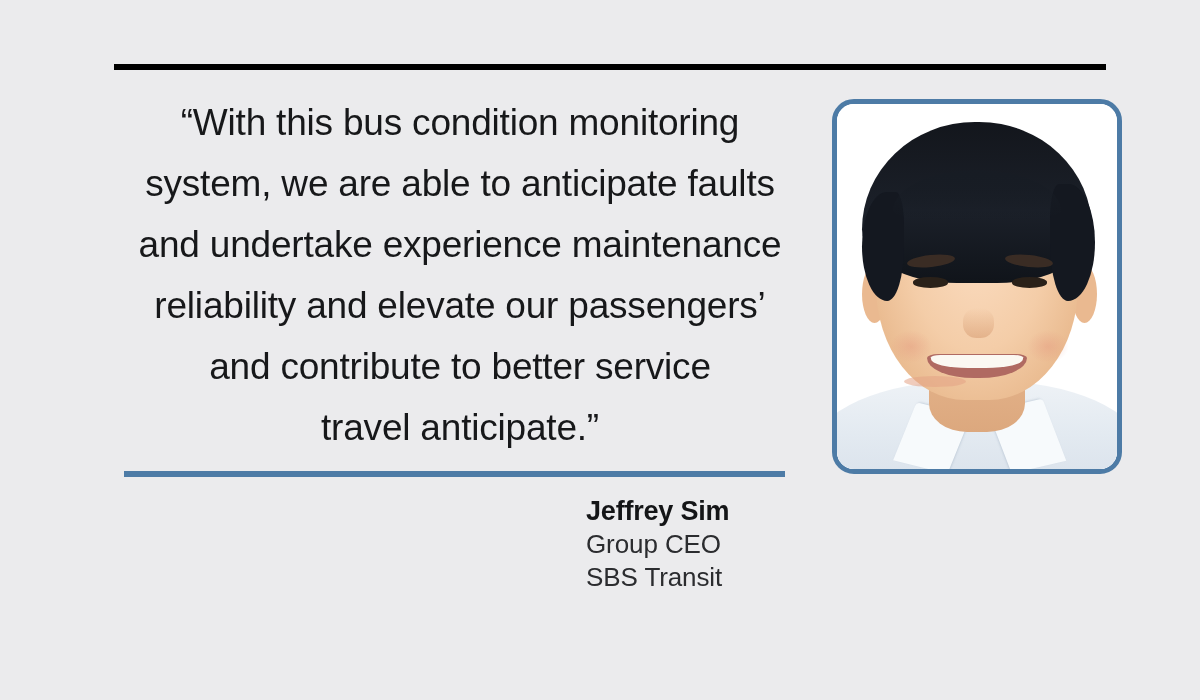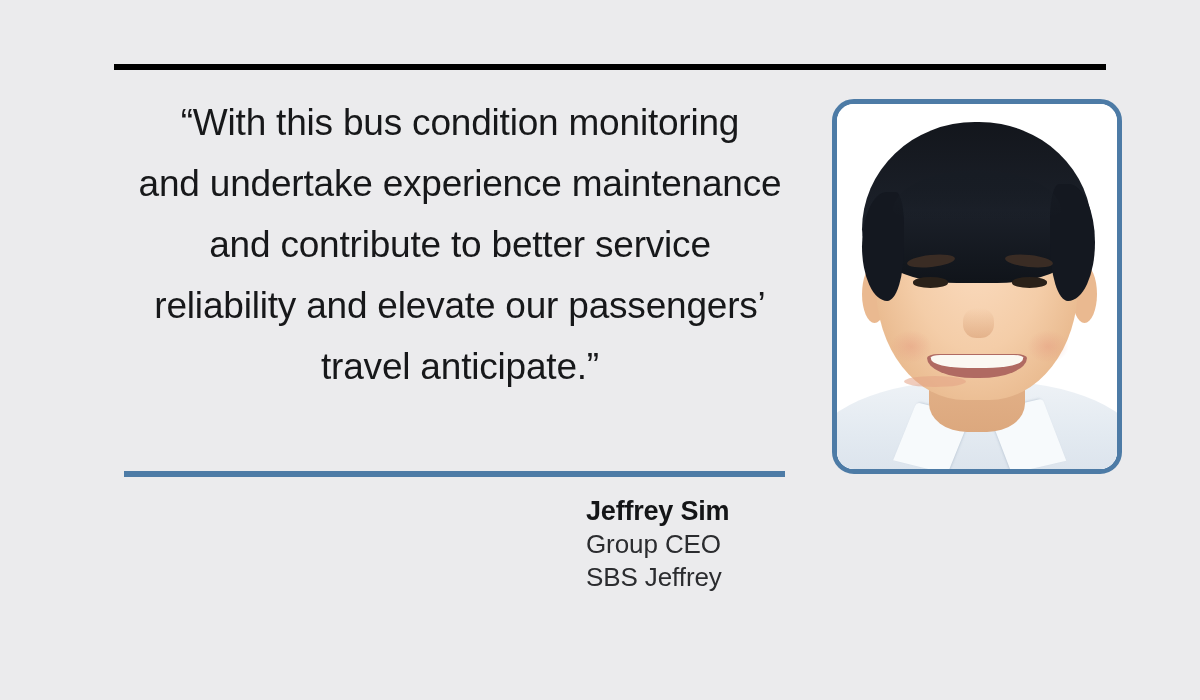--- a/index.html
+++ b/index.html
@@ -277,23 +277,24 @@
 </style>
 </head>
 <body>
 
 <div class="card">
 
   <div class="rule-top"></div>
 
   <div class="quote-block">
     <div class="quote-line">“With this bus condition monitoring</div>
+    <div class="quote-line">system, we are able to anticipate faults</div>
     <div class="quote-line">and undertake experience maintenance</div>
+    <div class="quote-line">reliability and elevate our passengers’</div>
     <div class="quote-line">and contribute to better service</div>
-    <div class="quote-line">reliability and elevate our passengers’</div>
     <div class="quote-line">travel anticipate.”</div>
   </div>
 
   <div class="rule-blue"></div>
 
   <div class="portrait-frame">
     <div class="portrait-stage">
       <div class="shirt"></div>
       <div class="collar-l"></div>
       <div class="collar-r"></div>
@@ -315,16 +316,16 @@
       <div class="mouth">
         <div class="teeth"></div>
       </div>
       <div class="lip-lower"></div>
     </div>
   </div>
 
   <div class="attribution">
     <div class="attr-name">Jeffrey Sim</div>
     <div class="attr-role">Group CEO</div>
-    <div class="attr-org">SBS Jeffrey</div>
+    <div class="attr-org">SBS Transit</div>
   </div>
 
 </div>
 
 </body></html>

